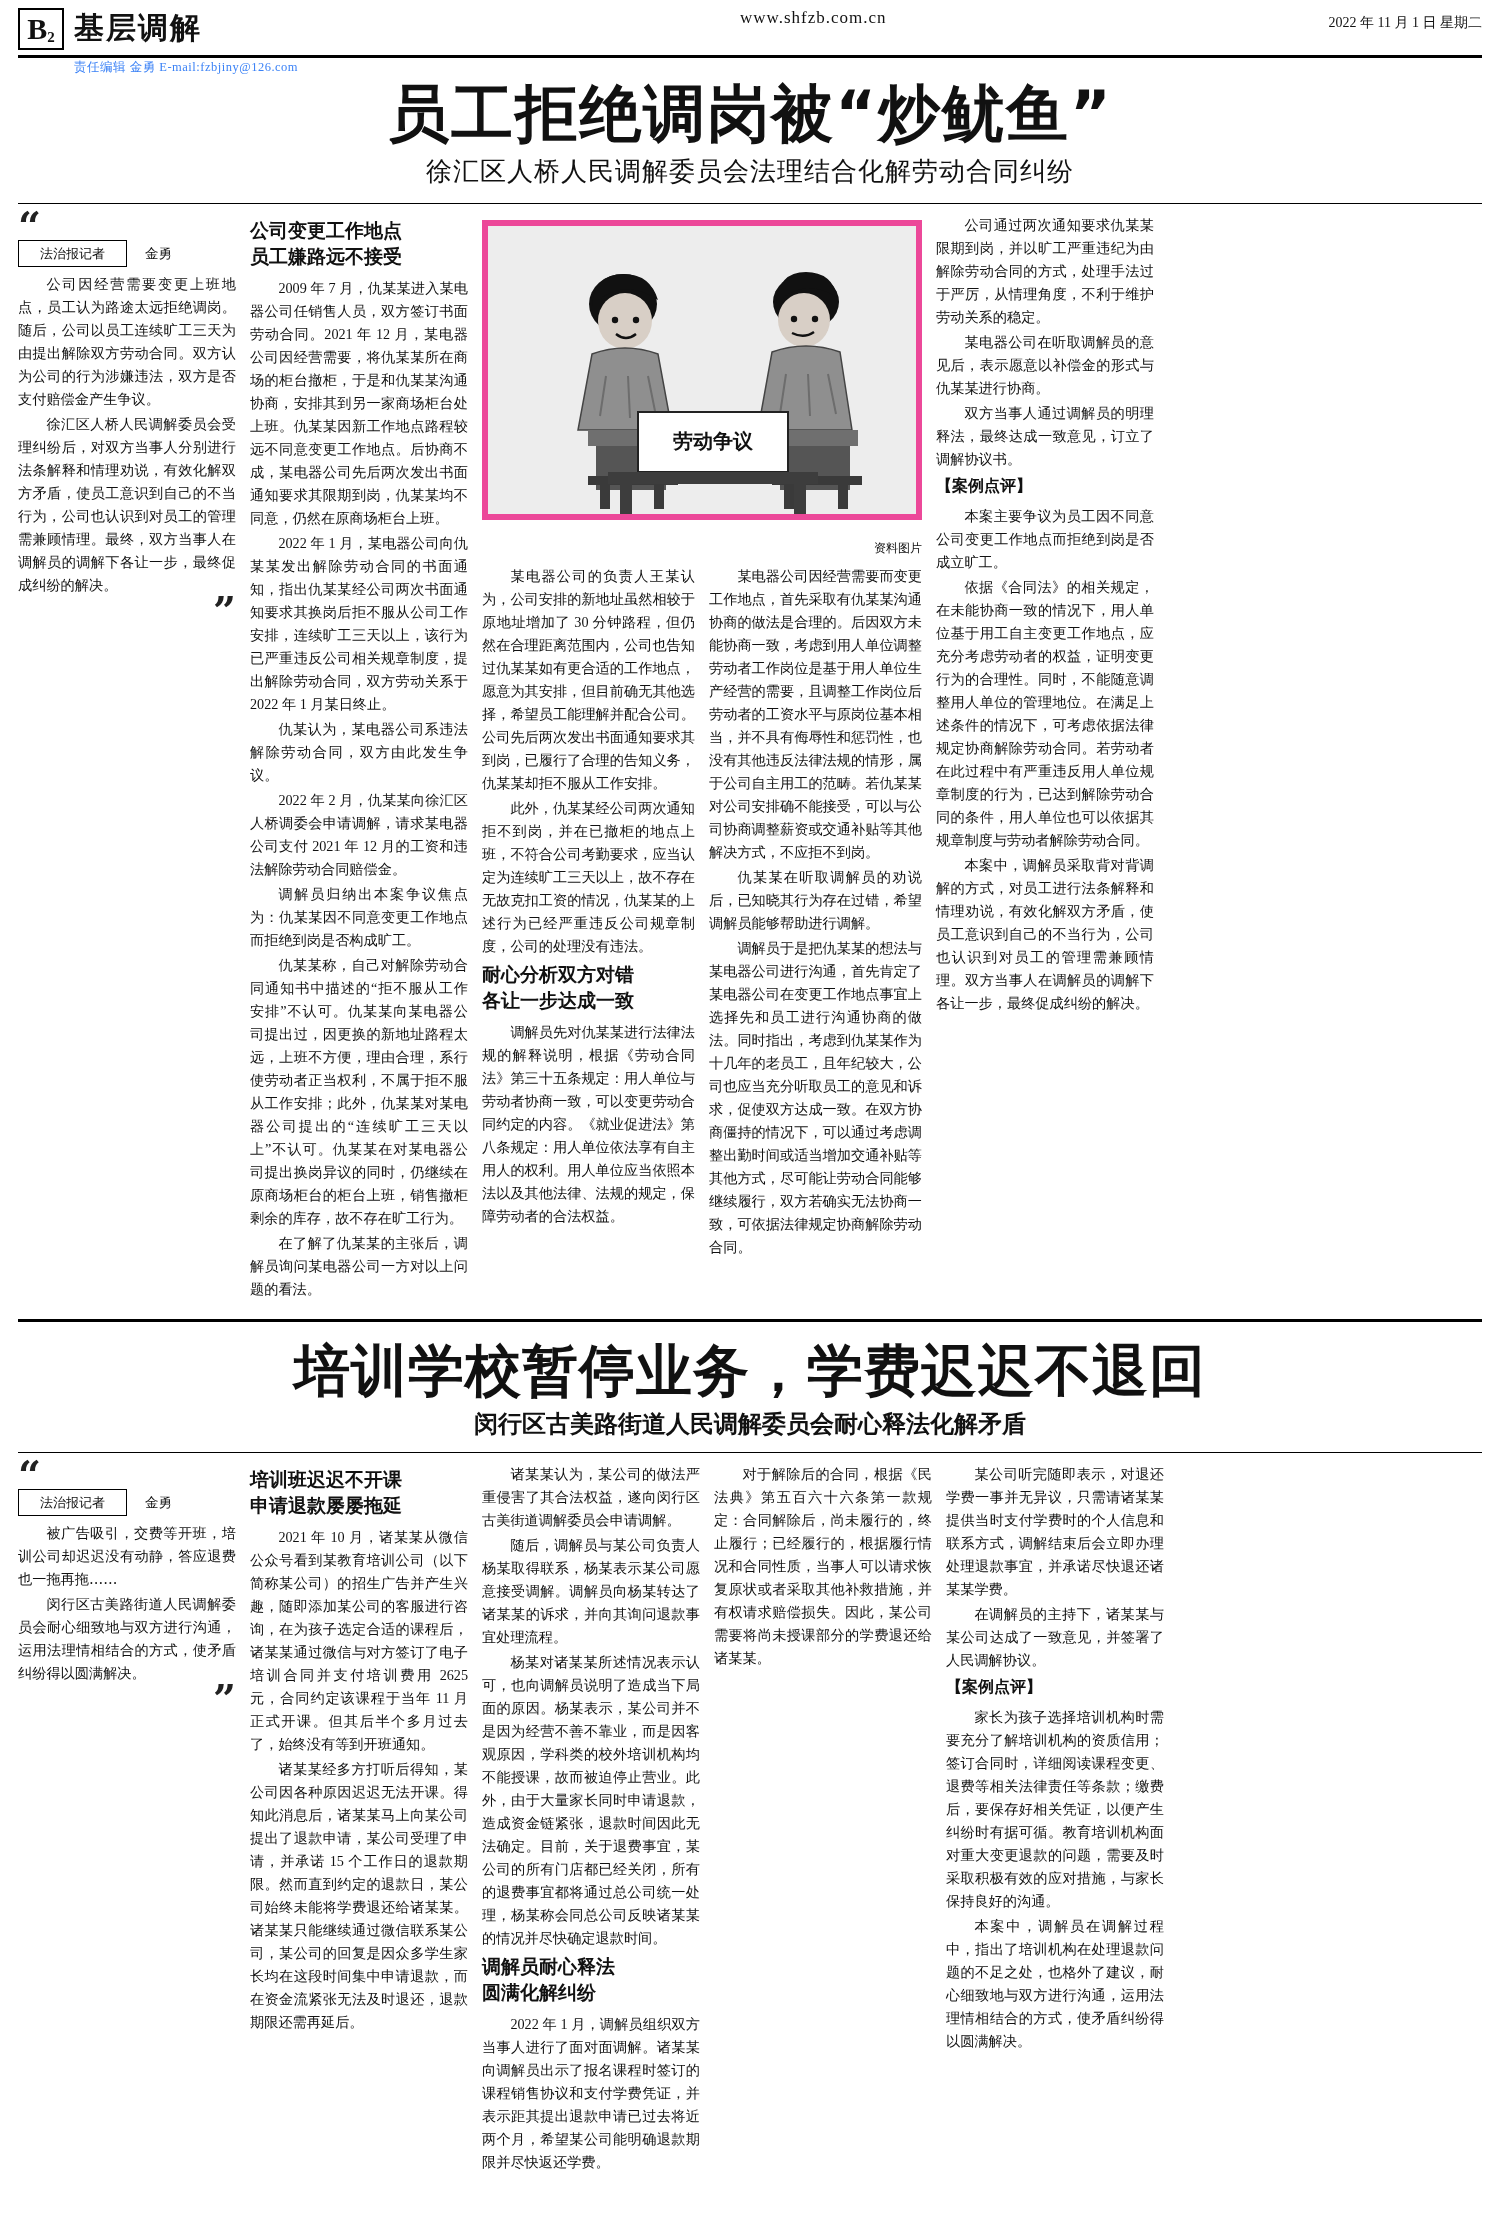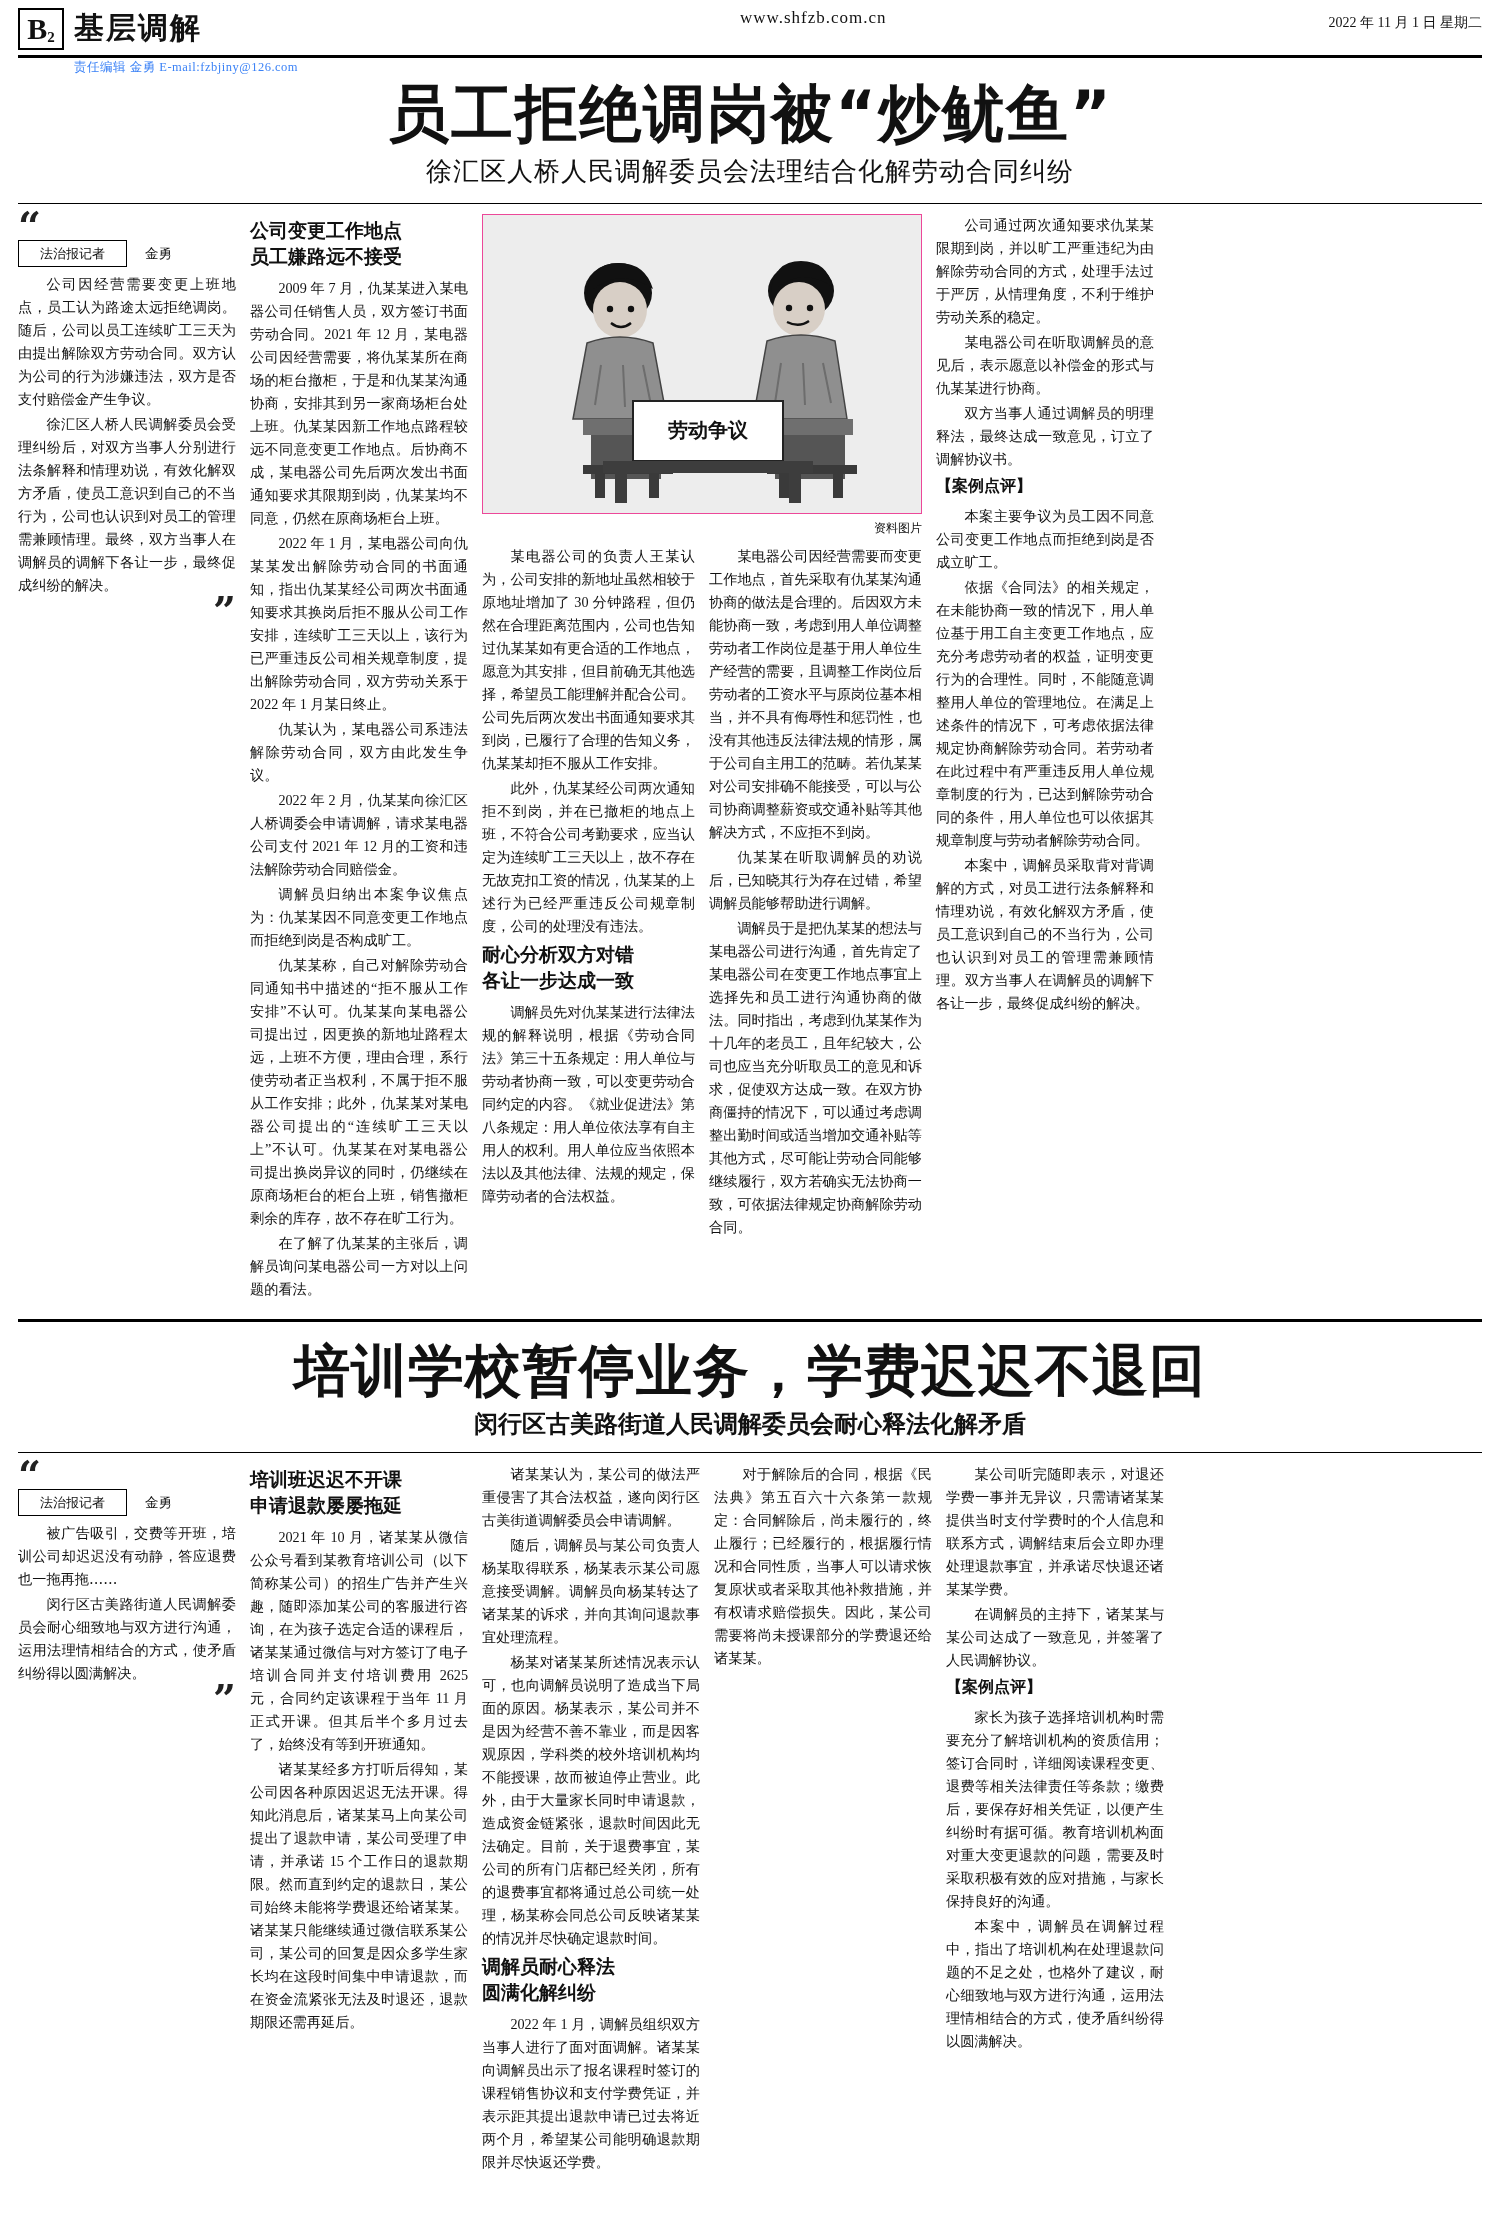--- a/index.html
+++ b/index.html
@@ -45,22 +45,22 @@
   .byline-box { border:1px solid #000; padding:2px 21px; display:inline-block; font-size:13px; }
   .byline-wrap { display:flex; align-items:center; gap:18px; margin-bottom:6px; }
   .byline-name { font-size:13.5px; }
   .quote-mark { font-family:"DejaVu Serif", serif; font-size:40px; line-height:0.6; font-weight:bold; color:#222; }
   .quote-open { margin-bottom:2px; }
   .quote-close { text-align:right; margin-top:2px; }
 
   .secthead { font-family:"DejaVu Sans", sans-serif; font-weight:bold; font-size:19px; line-height:1.35; margin:4px 0 8px 0; }
 
   
-  .cartoon { border:1px solid #ec4899; background:#14b8a6; position:relative; overflow:hidden; }
-  .cap { font-size:12px; text-align:right; margin-top:6px; }
+  .cartoon { border:6px solid #ec4899; background:#14b8a6; position:relative; overflow:hidden;margin-top:6px; }
+  .cap { font-size:12px; text-align:right; margin-top:20px; }
 
   
   .divider2 { border-top:3px solid #000; margin:16px 0 0 0; }
   .headline2 {
     font-family:"DejaVu Sans", sans-serif; font-weight:bold;
     font-size:56px; letter-spacing:1px; text-align:center; margin:18px 0 6px 0; line-height:1.1;
   }
   .subhead2 { font-family:"DejaVu Sans", sans-serif; font-weight:bold; font-size:24px; text-align:center; margin:0 0 12px 0; }
 
   .kaiti { font-family:"DejaVu Serif", serif; }

